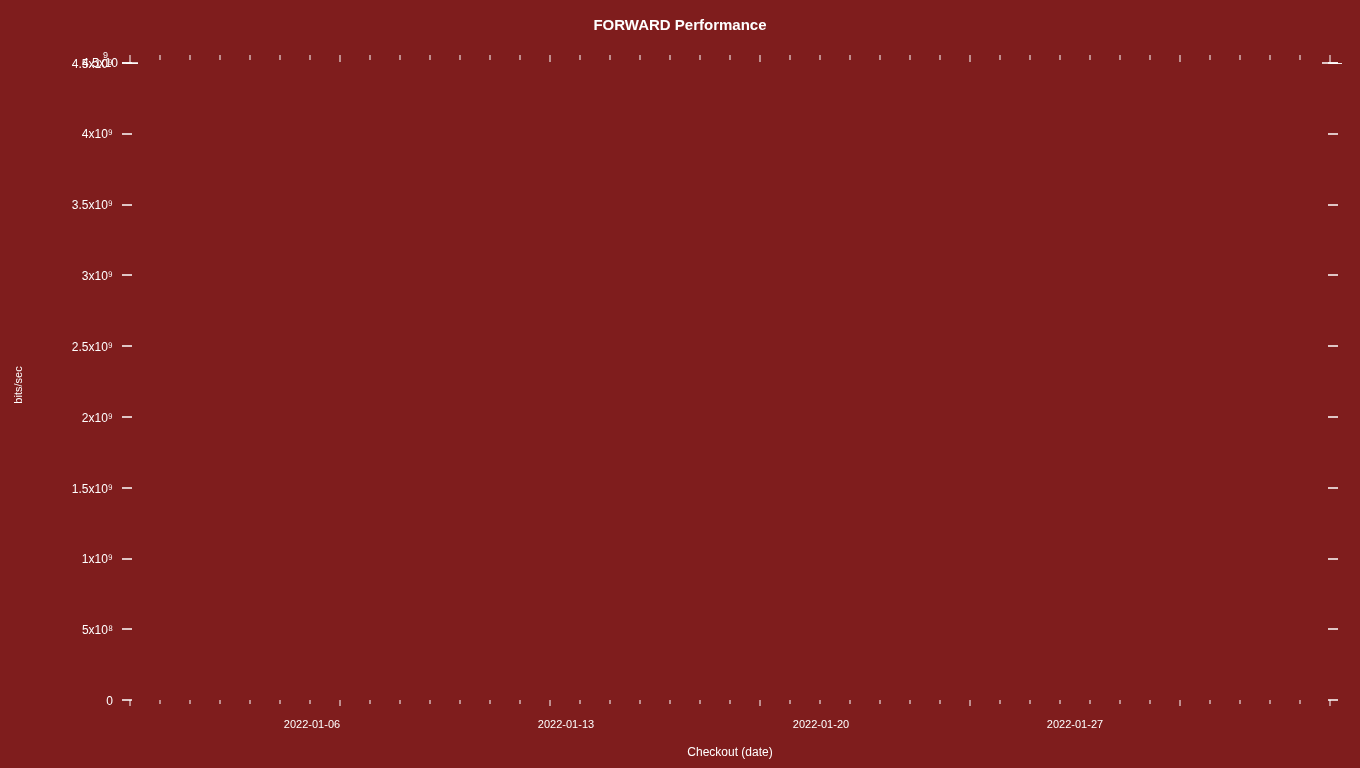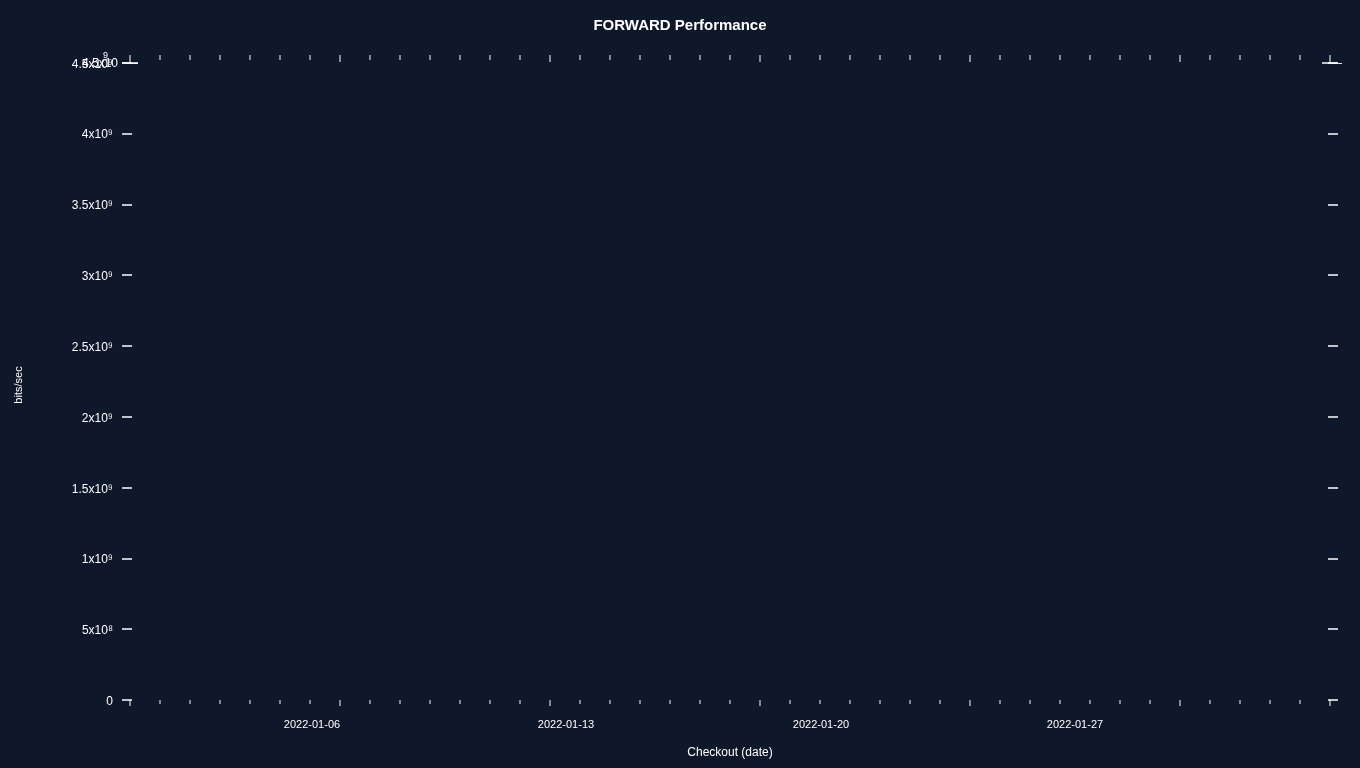--- a/index.html
+++ b/index.html
@@ -8,21 +8,21 @@
       color: #fff;
       font-family: Arial, sans-serif;
       width: 1360px;
       height: 768px;
       overflow: hidden;
     }
     .chart-container {
       width: 1360px;
       height: 768px;
       position: relative;
-      background: #0f172a;
+      background: #7f1d1d;
     }
     svg.chart-svg {
       position: absolute;
       top: 0;
       left: 0;
       width: 100%;
       height: 100%;
     }
   </style>
 </head>

